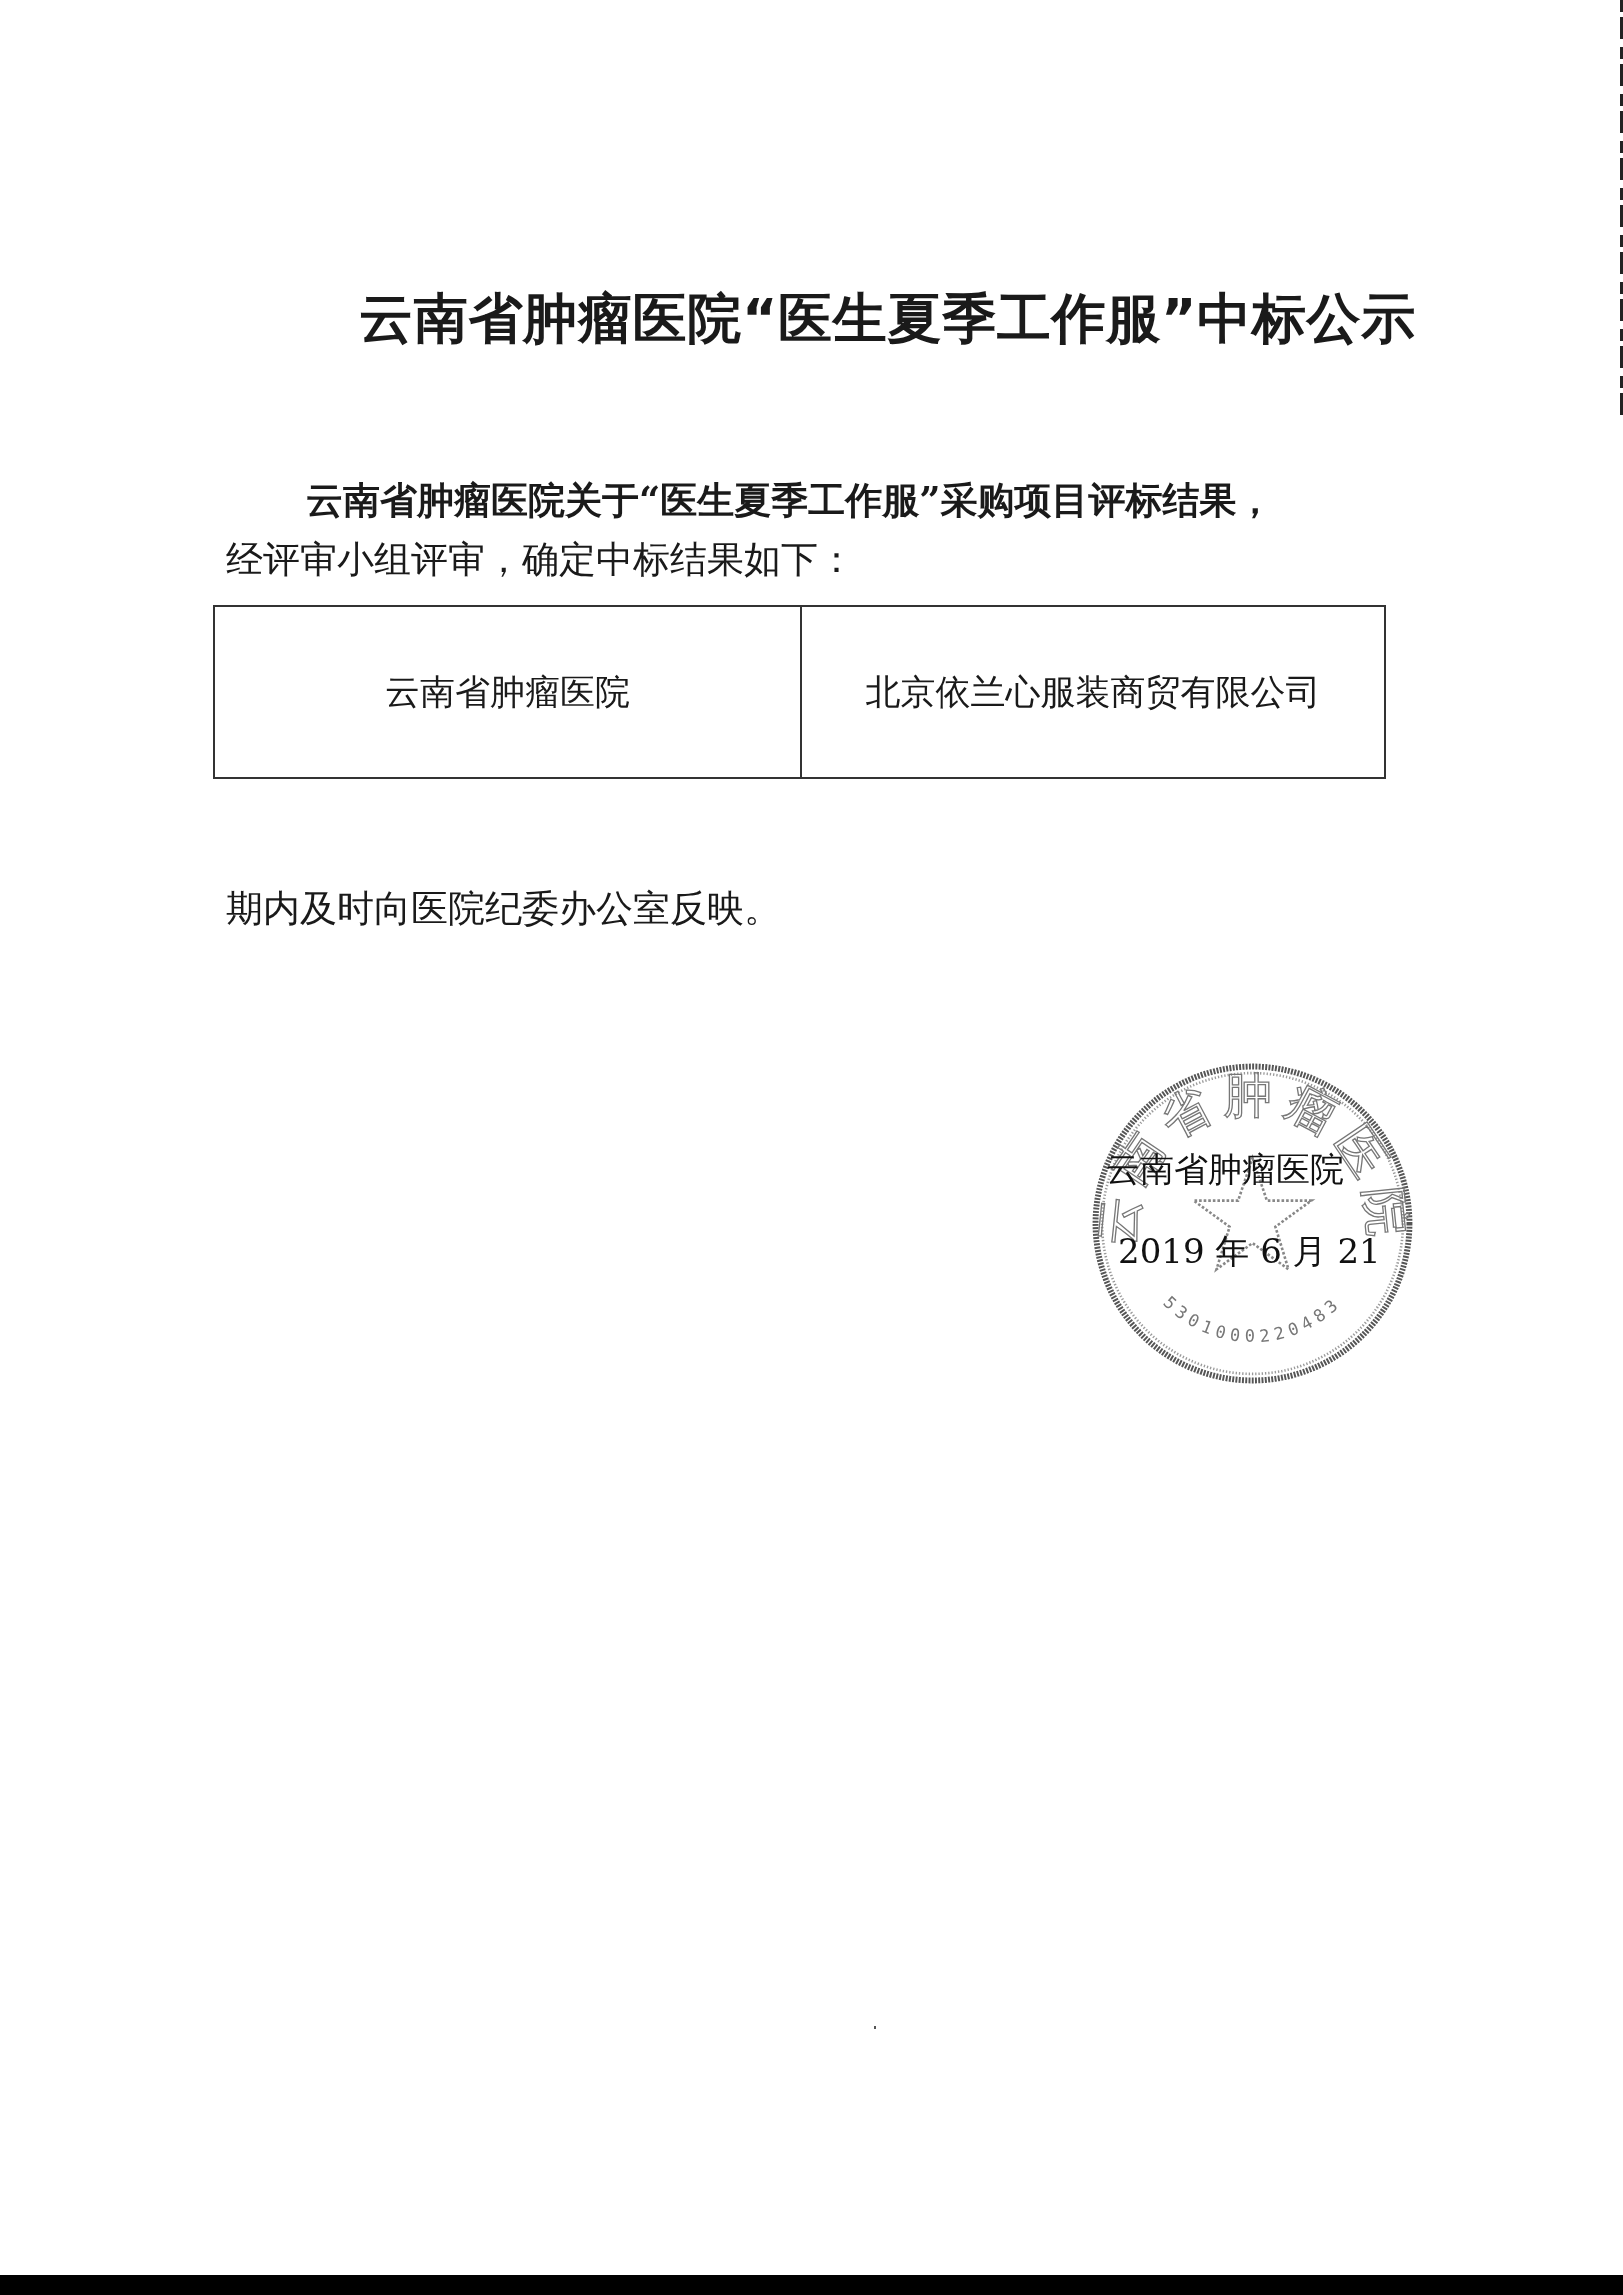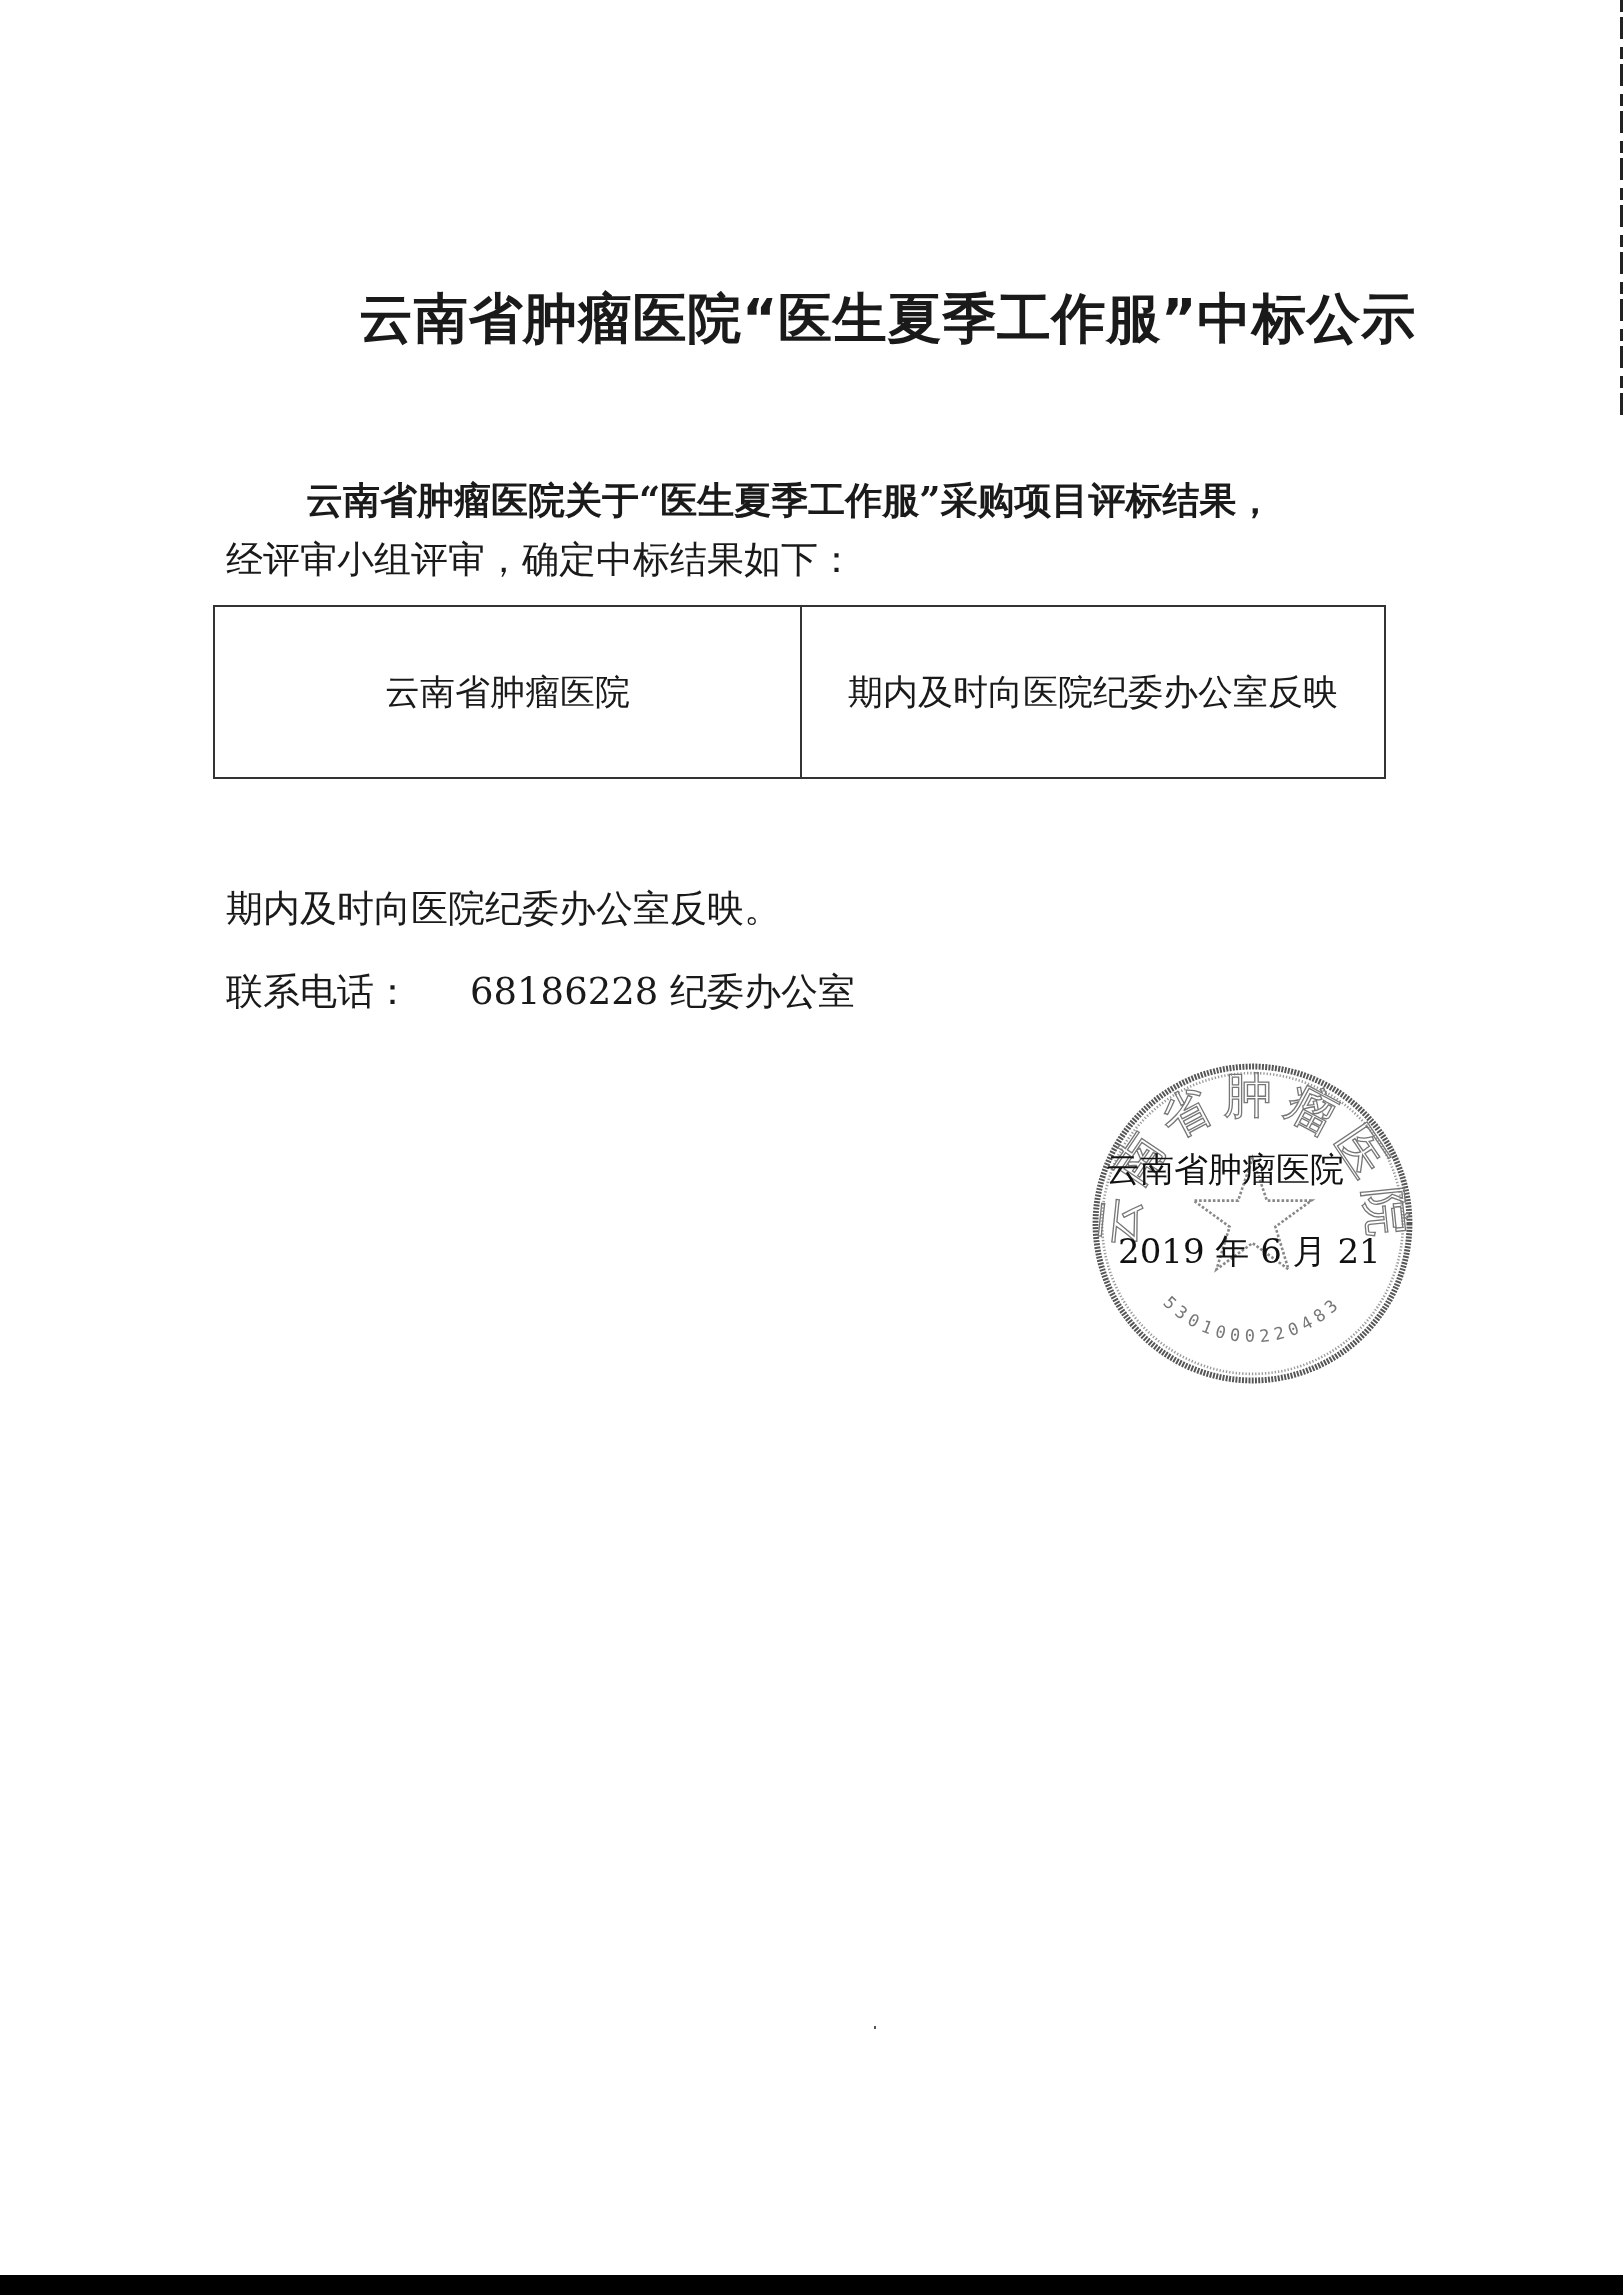--- a/index.html
+++ b/index.html
@@ -108,30 +108,27 @@
 
   <div class="title">云南省肿瘤医院“医生夏季工作服”中标公示</div>
 
   <div class="para p1">云南省肿瘤医院关于“医生夏季工作服”采购项目评标结果，</div>
   <div class="para p2">经评审小组评审，确定中标结果如下：</div>
 
   <table class="result">
     <tbody>
     <tr>
       <td class="col1">云南省肿瘤医院</td>
-      <td>期内及时向医院纪委办公室反映</td>
+      <td>北京依兰心服装商贸有限公司</td>
     </tr>
   </tbody>
     </table>
 
   <div class="para p4">期内及时向医院纪委办公室反映。</div>
 
-  <div class="para p5">
-    <span>联系电话：</span><span class="gap"></span><span>68186228</span> <span>纪委办公室</span>
-  </div>
 
   <svg class="stamp" viewBox="0 0 500 500" xmlns="http://www.w3.org/2000/svg">
     <defs>
       <path id="ringTop" d="M 70 260 A 180 180 0 0 1 430 260" fill="none"></path>
       <path id="ringBottom" d="M 120 380 A 190 190 0 0 0 380 380" fill="none"></path>
     </defs>
     <circle cx="250" cy="250" r="240" fill="none" stroke="#555" stroke-width="9" stroke-dasharray="3 2"></circle>
     <circle cx="250" cy="250" r="230" fill="none" stroke="#999" stroke-width="4" stroke-dasharray="2 3"></circle>
     <text font-size="74" fill="none" stroke="#777" stroke-width="2" font-family="DejaVu Sans, sans-serif" letter-spacing="14">
       <textPath href="#ringTop" startOffset="50%" text-anchor="middle">云南省肿瘤医院</textPath>

